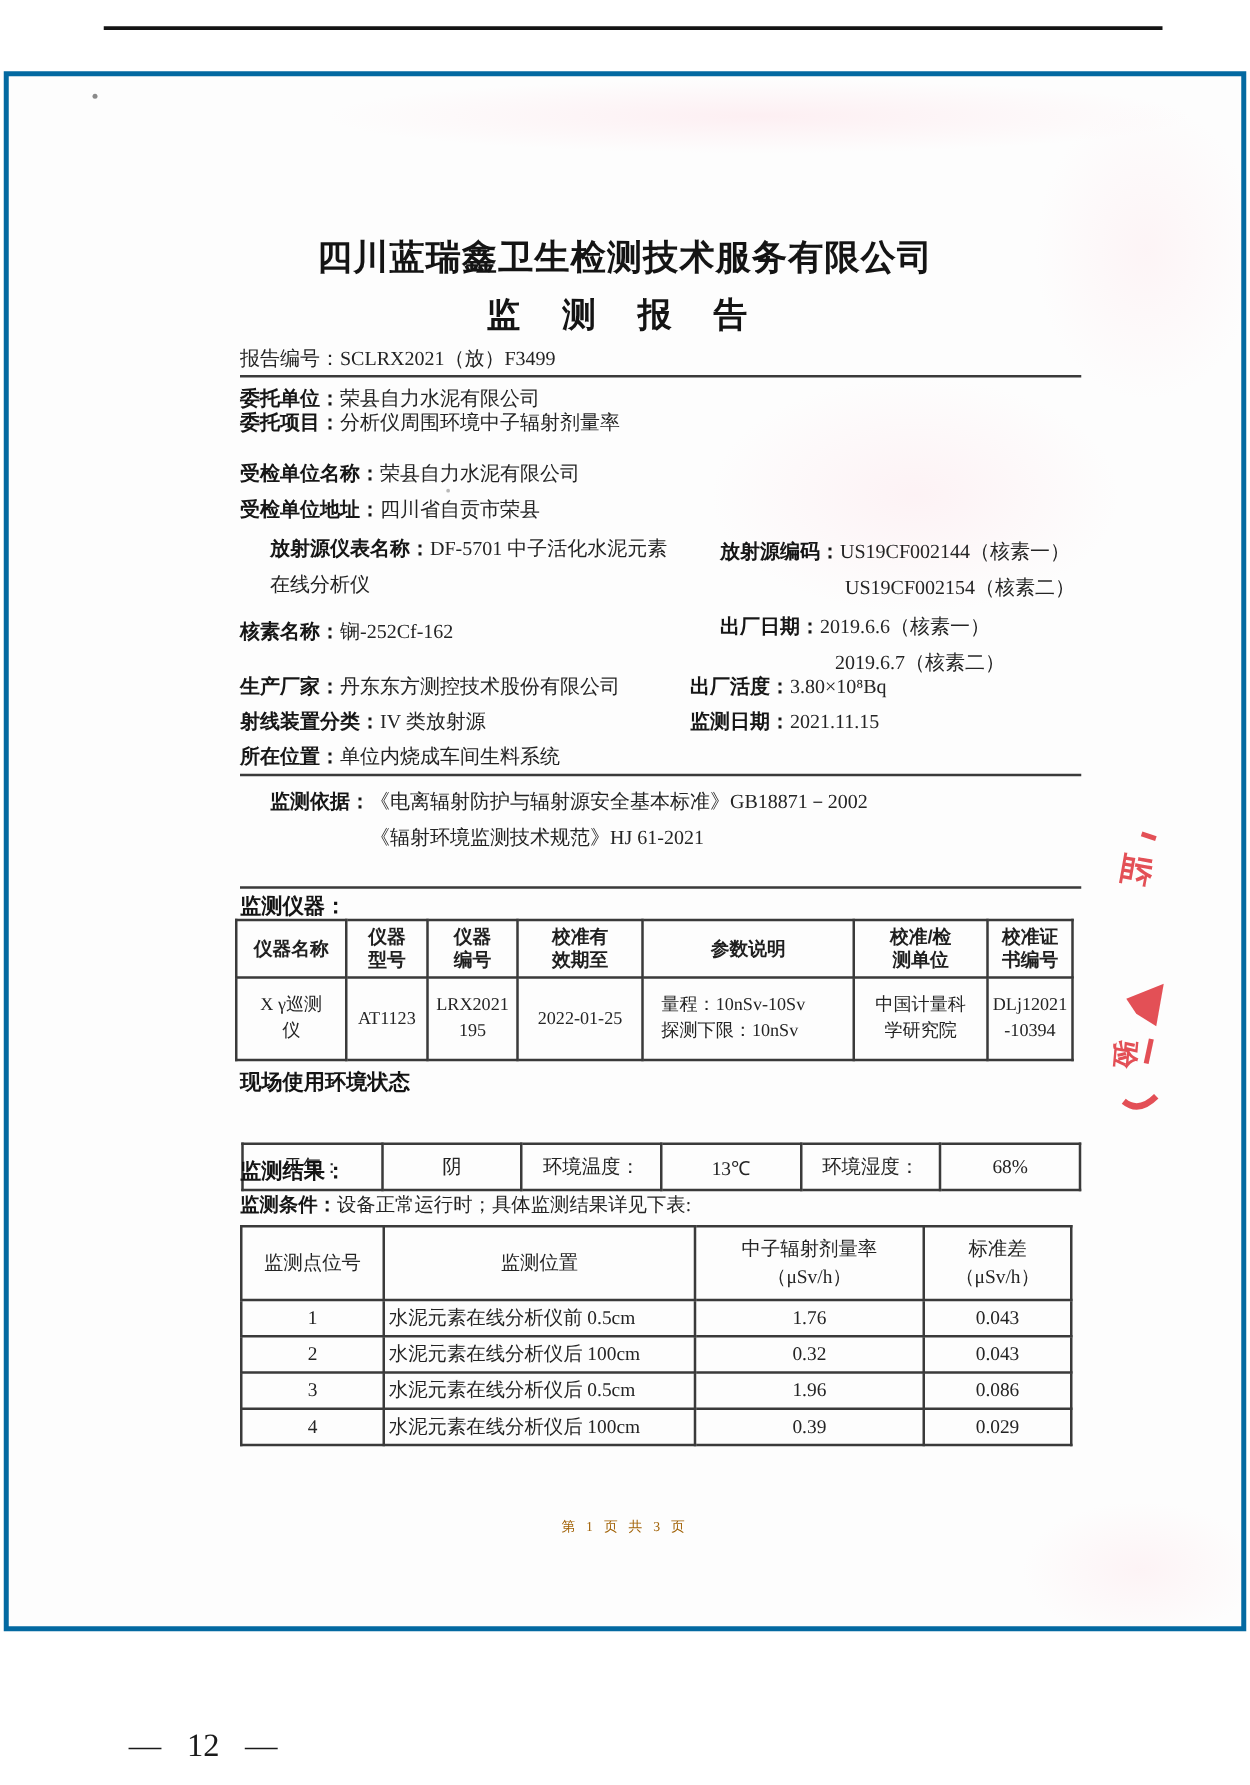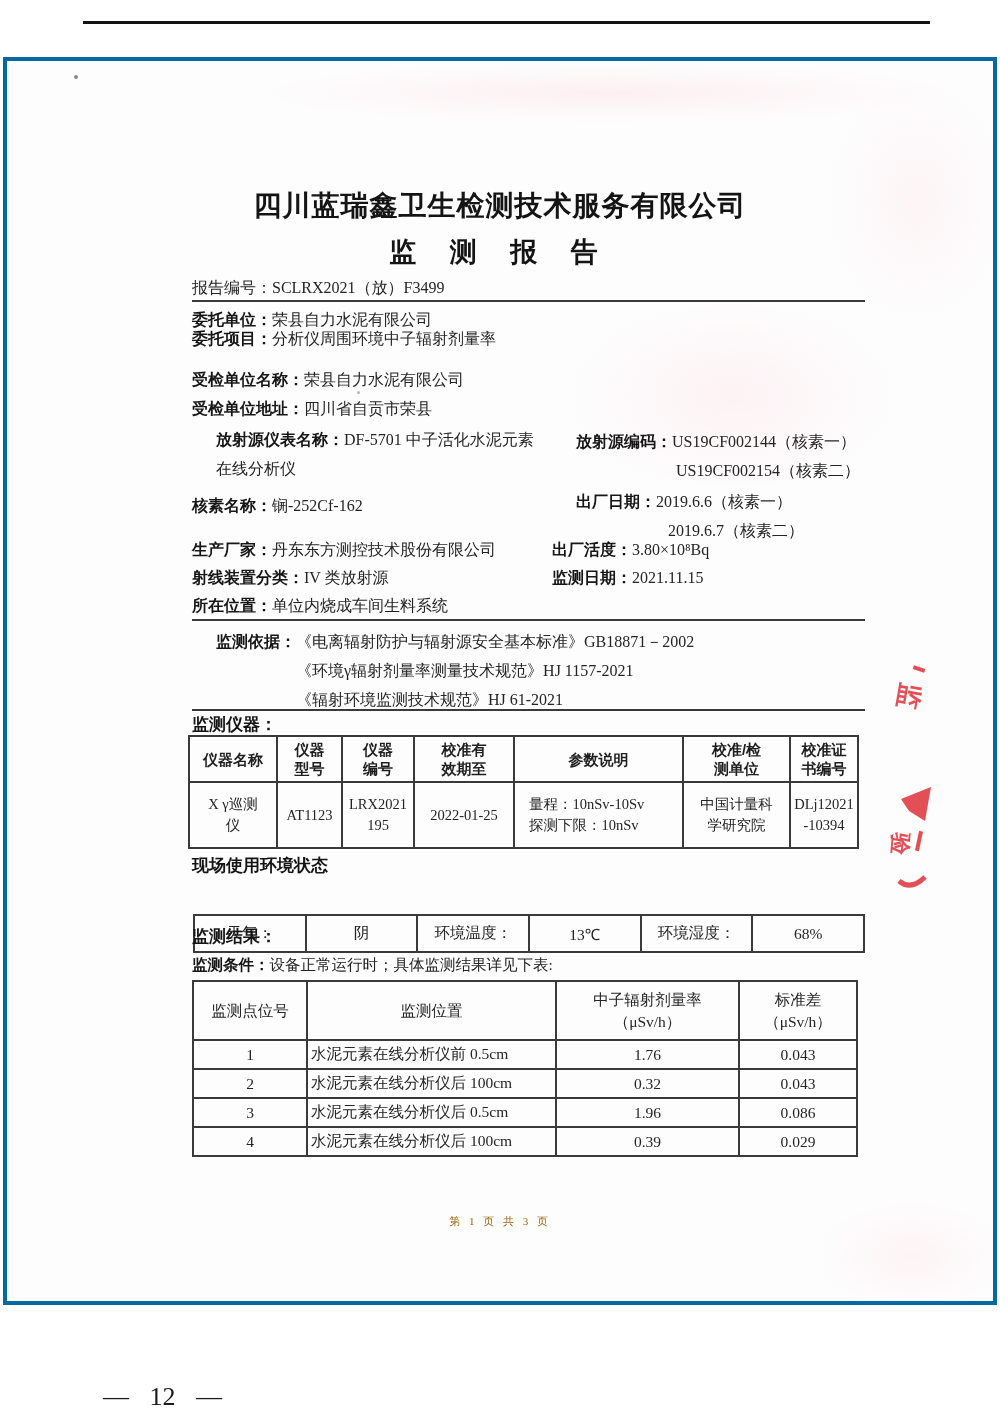--- a/index.html
+++ b/index.html
@@ -152,21 +152,20 @@
     </div>
 
     <div class="line" style="top:535px">
       <span class="lbl">所在位置：</span><span class="val">单位内烧成车间生料系统</span>
     </div>
 
     <div class="hrule" style="top:558px"></div>
 
     <div class="block basis-block">
       <span class="lbl">监测依据：</span><span class="val">《电离辐射防护与辐射源安全基本标准》GB18871－2002</span>
-      <span class="indent-line val" style="margin-left:80px">《环境γ辐射剂量率测量技术规范》HJ 1157-2021</span>
       <span class="indent-line val" style="margin-left:80px">《辐射环境监测技术规范》HJ 61-2021</span>
     </div>
 
     <div class="hrule" style="top:648px"></div>
 
     <div class="sec-heading" style="top:652px">监测仪器：</div>
 
     <table class="instr-table">
       <colgroup>
         <col style="width:88px">

